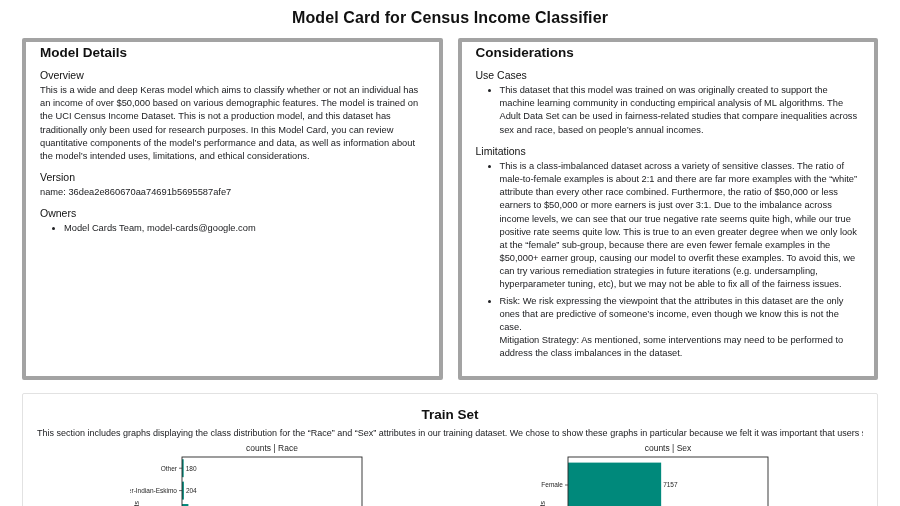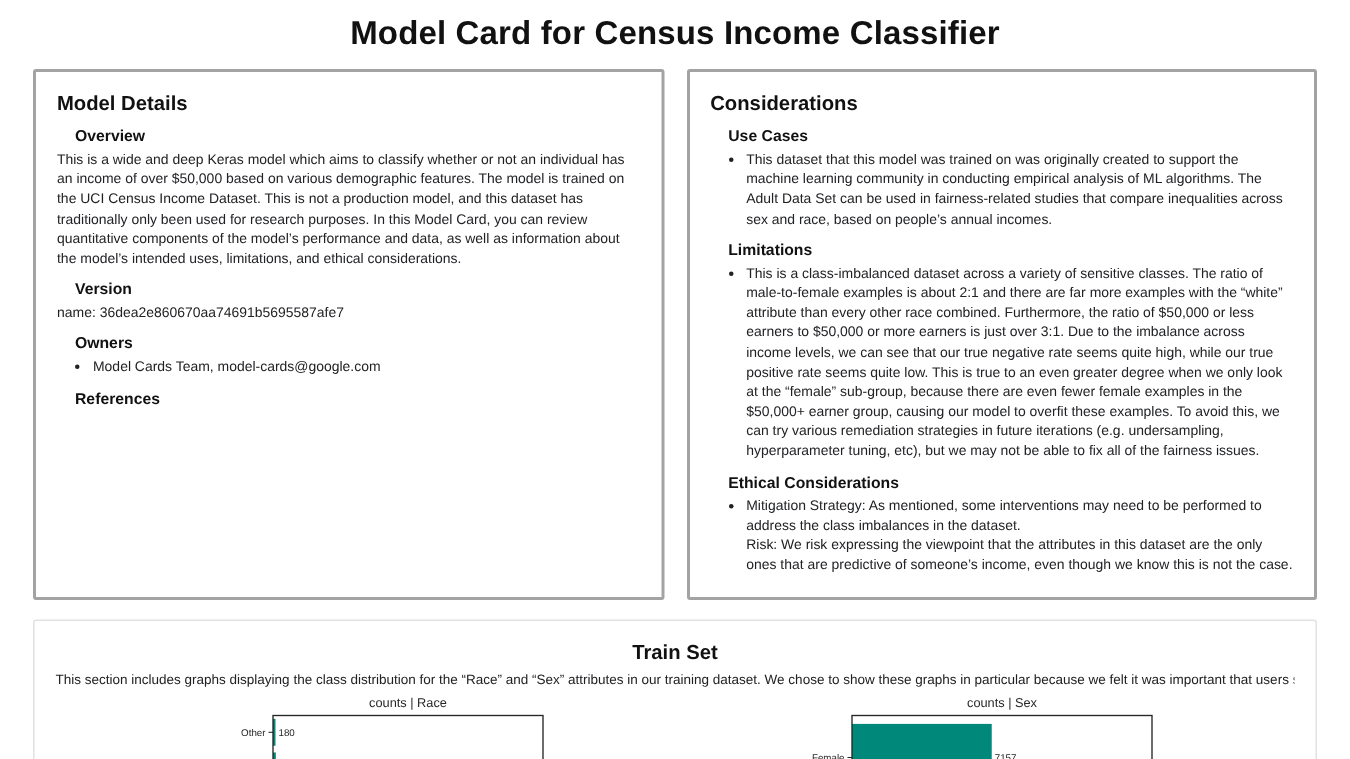--- a/index.html
+++ b/index.html
@@ -1,30 +1,30 @@
 <!DOCTYPE html>
 <html><head>
 <meta charset="utf-8">
 <style>
   * { box-sizing: border-box; margin: 0; padding: 0; }
   html, body { width: 900px; height: 506px; background: #ffffff; overflow: hidden; }
   body { font-family: "Liberation Sans", sans-serif; color: #202124; }
 
   .page-title {
-    text-align: center; font-size: 22px; font-weight: bold; color: #111;
+    text-align: center; font-size: 16px; font-weight: bold; color: #111;
     margin: 9px 0 11px 0; letter-spacing: 0.1px;
   }
 
   .cards-row { display: flex; gap: 15px; margin: 0 22px; align-items: stretch; }
   .card {
-    background: #fff; border: 2px solid #a3a3a3; border-radius: 2px;
-    padding: 10px 14px 12px 14px; flex: 1;
+    background: #fff; border: 4px solid #a3a3a3; border-radius: 2px;
+    padding: 0 14px 12px 14px; flex: 1;
   }
   .card h2 { font-size: 13.5px; font-weight: bold; color: #111; margin: 3px 0 9px 0; }
-  .card h3 { font-size: 10.5px; font-weight: bold; color: #111; margin: 8px 0 3px 12px; }
+  .card h3 { font-size: 10.5px; font-weight: normal; color: #111; margin: 8px 0 3px 0; }
   .card p  { font-size: 9.3px; line-height: 1.42; color: #202124; }
   .card ul { padding-left: 24px; margin: 2px 0 3px 0; }
   .card li { font-size: 9.3px; line-height: 1.42; color: #202124; margin-bottom: 2px; }
   .two-line span { display: block; }
 
   .train-card {
     margin: 13px 22px 0 22px; background: #fff; border: 1px solid #e2e2e2;
     border-radius: 2px; padding: 10px 14px; height: 215px;
   }
   .train-card h2 { font-size: 13.5px; font-weight: bold; color: #111; margin: 3px 0 6px 0; text-align: center; }
@@ -51,41 +51,39 @@
     <p>This is a wide and deep Keras model which aims to classify whether or not an individual has an income of over $50,000 based on various demographic features. The model is trained on the UCI Census Income Dataset. This is not a production model, and this dataset has traditionally only been used for research purposes. In this Model Card, you can review quantitative components of the model’s performance and data, as well as information about the model’s intended uses, limitations, and ethical considerations.</p>
 
     <h3>Version</h3>
     <p>name: 36dea2e860670aa74691b5695587afe7</p>
 
     <h3>Owners</h3>
     <ul>
       <li>Model Cards Team, model-cards@google.com</li>
     </ul>
 
-    <h3>References</h3>
   </div>
 
   <div class="card">
     <h2>Considerations</h2>
 
     <h3>Use Cases</h3>
     <ul>
       <li>This dataset that this model was trained on was originally created to support the machine learning community in conducting empirical analysis of ML algorithms. The Adult Data Set can be used in fairness-related studies that compare inequalities across sex and race, based on people’s annual incomes.</li>
     </ul>
 
     <h3>Limitations</h3>
     <ul>
       <li>This is a class-imbalanced dataset across a variety of sensitive classes. The ratio of male-to-female examples is about 2:1 and there are far more examples with the “white” attribute than every other race combined. Furthermore, the ratio of $50,000 or less earners to $50,000 or more earners is just over 3:1. Due to the imbalance across income levels, we can see that our true negative rate seems quite high, while our true positive rate seems quite low. This is true to an even greater degree when we only look at the “female” sub-group, because there are even fewer female examples in the $50,000+ earner group, causing our model to overfit these examples. To avoid this, we can try various remediation strategies in future iterations (e.g. undersampling, hyperparameter tuning, etc), but we may not be able to fix all of the fairness issues.</li>
     </ul>
 
-    <h3>Ethical Considerations</h3>
     <ul>
       <li class="two-line">
+        <span>Risk: We risk expressing the viewpoint that the attributes in this dataset are the only ones that are predictive of someone’s income, even though we know this is not the case.</span>
         <span>Mitigation Strategy: As mentioned, some interventions may need to be performed to address the class imbalances in the dataset.</span>
-        <span>Risk: We risk expressing the viewpoint that the attributes in this dataset are the only ones that are predictive of someone’s income, even though we know this is not the case.</span>
       </li>
     </ul>
   </div>
 
 </div>
 
 <div class="train-card">
   <h2>Train Set</h2>
   <p class="train-desc">This section includes graphs displaying the class distribution for the “Race” and “Sex” attributes in our training dataset. We chose to show these graphs in particular because we felt it was important that users see the class imbalance.</p>
   <div class="charts-row">

